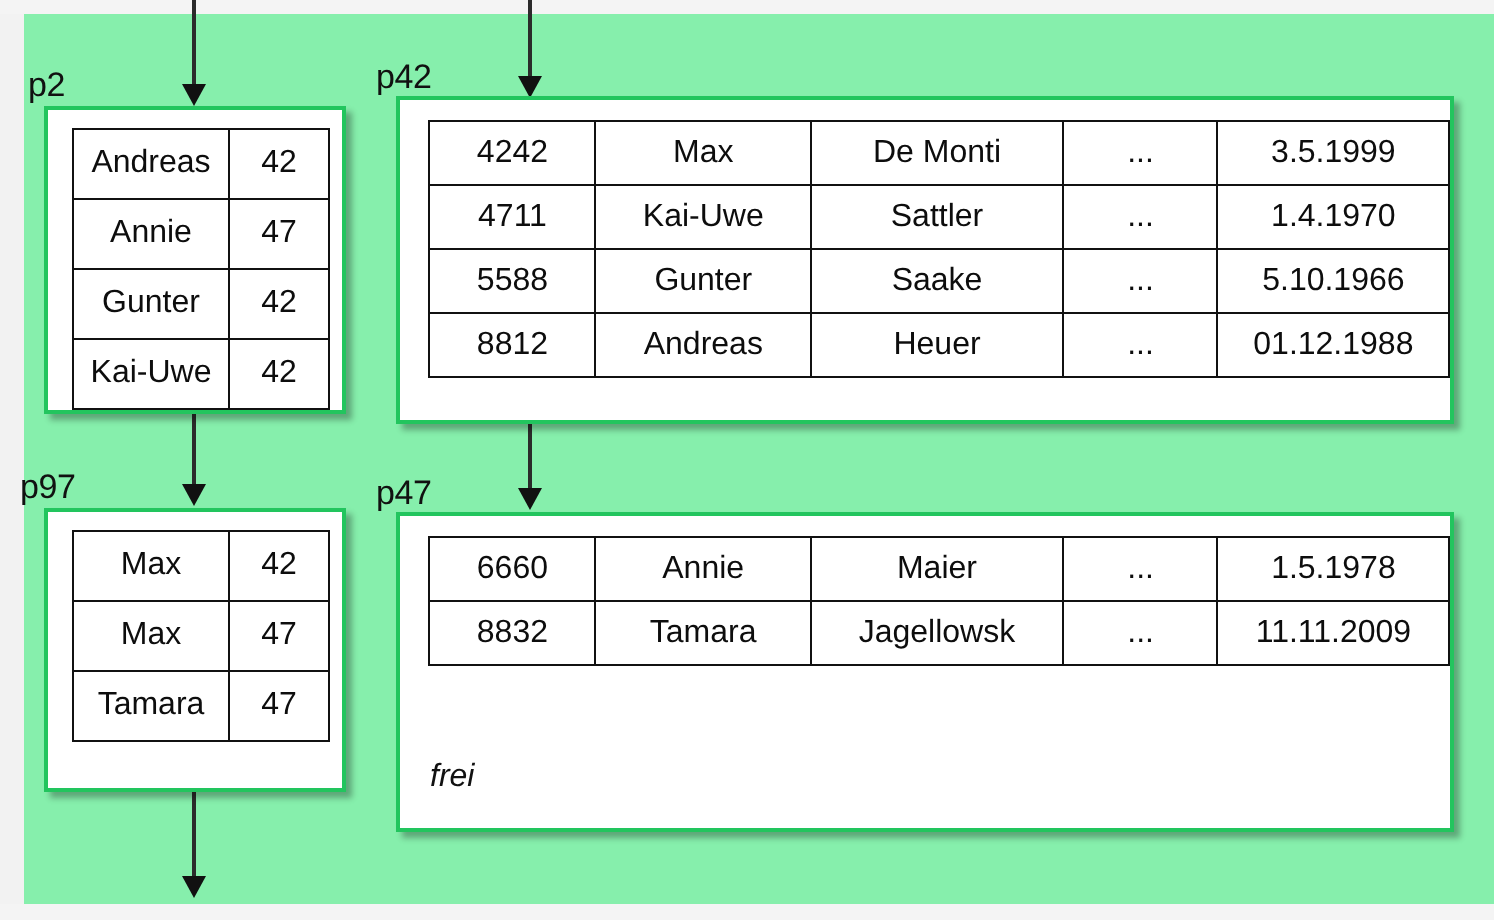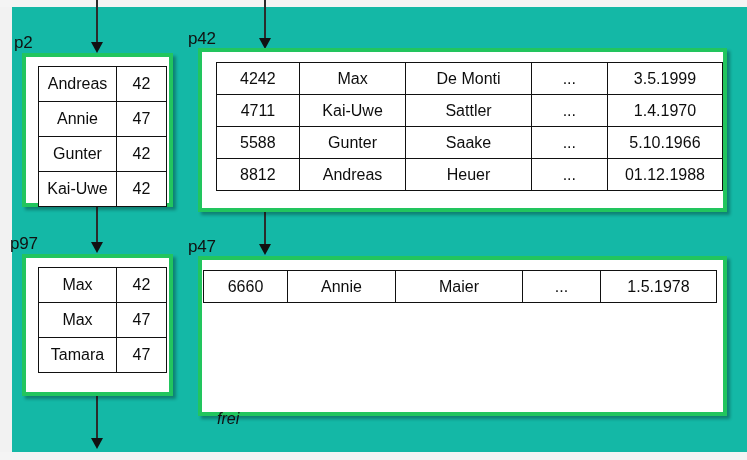--- a/index.html
+++ b/index.html
@@ -4,21 +4,21 @@
 <style>
   html, body {
     margin: 0;
     padding: 0;
     background: #ffffff;
   }
   #canvas {
     position: relative;
     width: 747px;
     height: 460px;
-    background: #14b8a6;
+    background: #86efac;
     font-family: "Liberation Sans", sans-serif;
     overflow: hidden;
   }
   
   .page-edge-left {
     position: absolute;
     left: 0; top: 0;
     width: 12px; height: 460px;
     background: #f2f2f2;
   }
@@ -33,21 +33,21 @@
     left: 0; bottom: 0;
     width: 747px; height: 8px;
     background: #f4f4f4;
   }
 
   
   .page-box {
     position: absolute;
     box-sizing: border-box;
     background: #ffffff;
-    border: 4px solid #22c55e;
+    border: 2px solid #22c55e;
     box-shadow: 3px 3px 3px rgba(0,0,0,0.30);
     padding-left: 48px;
   }
   .page-label {
     position: absolute;
     font-size: 17px;
     color: #111;
     font-family: "Liberation Sans", sans-serif;
     white-space: nowrap;
     letter-spacing: -0.2px;
@@ -83,21 +83,20 @@
   .data-tbl td.c-last  { width: 126px; margin-top: 24px; }
   .data-tbl td.c-dots  { width: 77px; }
   .data-tbl td.c-date  { width: 115px; text-align: center; }
 
   .frei {
     position: absolute;
     font-style: italic;
     font-size: 16px;
     color: #111;
     font-family: "Liberation Sans", sans-serif;
-    margin-top: 28px;
   }
 
   
   .arrow { position: absolute; }
   .arrow .shaft {
     position: absolute;
     left: 5px;
     top: 0;
     width: 2px;
     background: #2b2b2b;
@@ -224,27 +223,34 @@
           <td class="c-dots">...</td>
           <td class="c-date">01.12.1988</td>
         </tr>
       </tbody>
     </table>
   </div>
 
   <div class="page-label" style="left:188px; top:237px;text-align:right;">p47</div>
 
   <div class="page-box" style="left:198px; top:256px; width:529px; height:160px;">
-    <table class="tbl data-tbl" style="left:1px; top:10px;">
+    <table class="tbl data-tbl" style="left:14px; top:10px;">
       <tbody>
         <tr>
           <td class="c-id">6660</td>
           <td class="c-first">Annie</td>
           <td class="c-last">Maier</td>
           <td class="c-dots">...</td>
           <td class="c-date">1.5.1978</td>
         </tr>
+        <tr>
+          <td class="c-id">8832</td>
+          <td class="c-first">Tamara</td>
+          <td class="c-last">Jagellowsk</td>
+          <td class="c-dots">...</td>
+          <td class="c-date">11.11.2009</td>
+        </tr>
       </tbody>
     </table>
     <div class="frei" style="left:15px; top:122px;">frei</div>
   </div>
 
 </div>
 
 </body></html>

